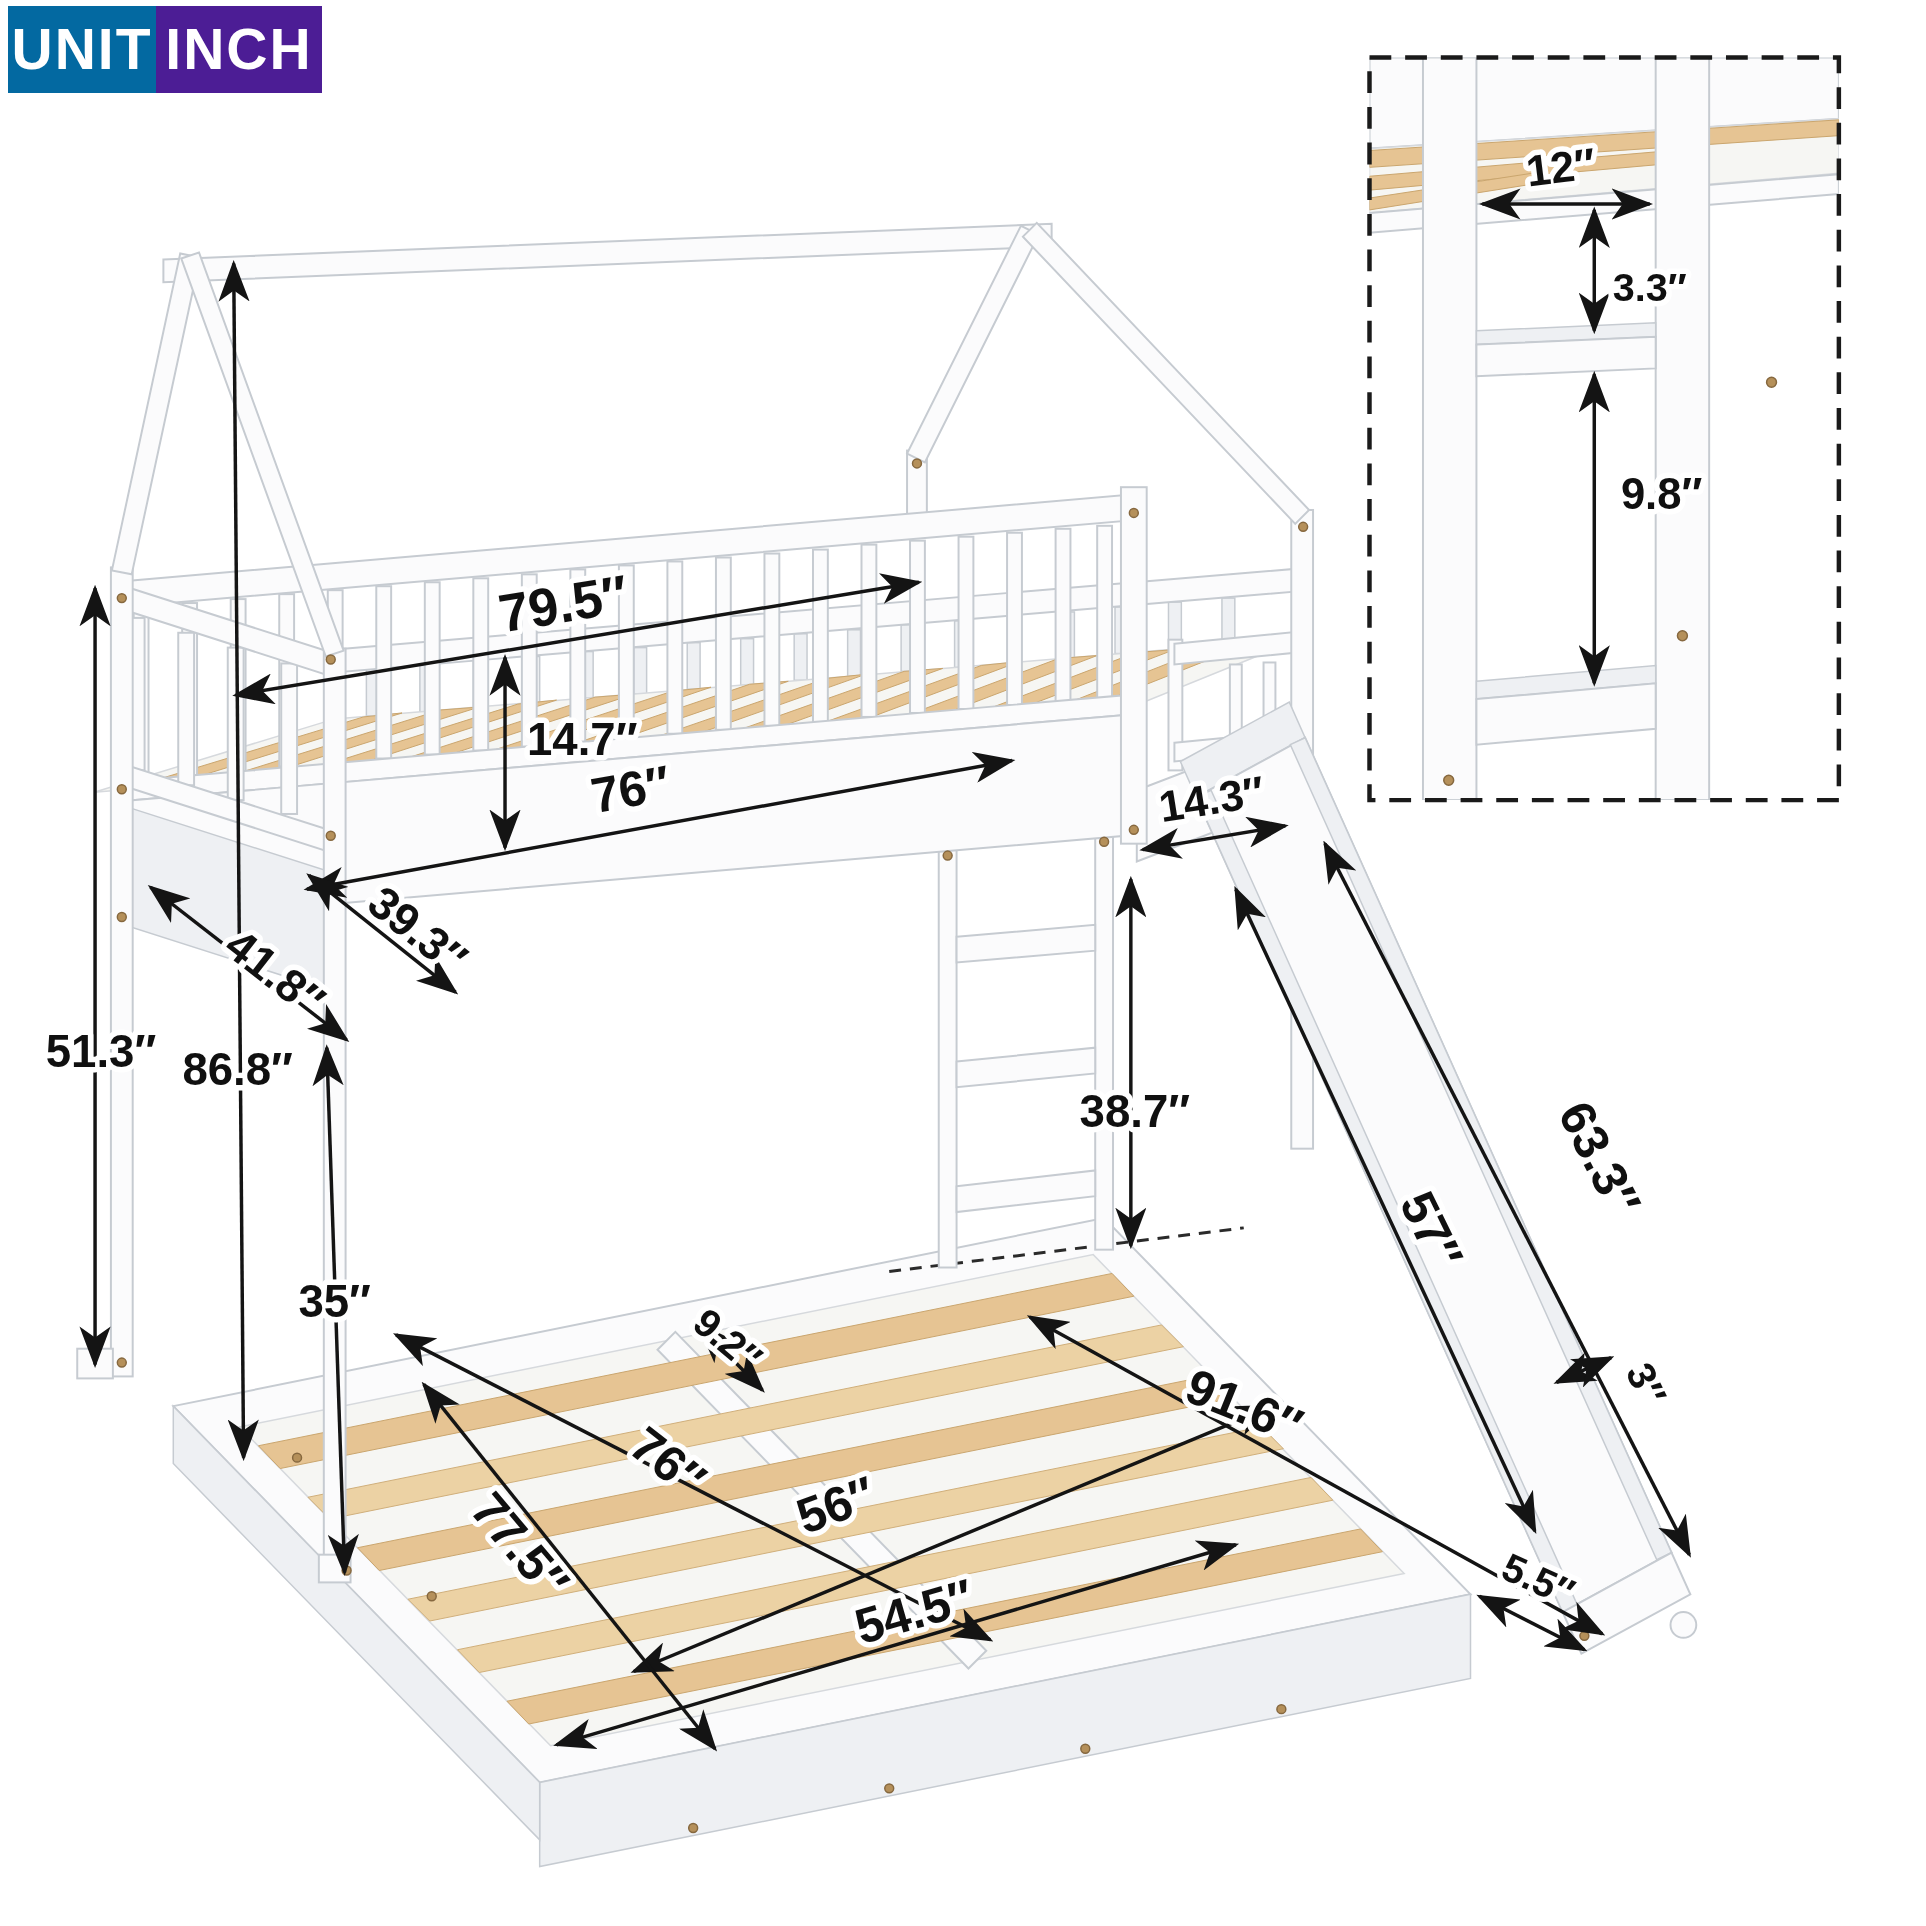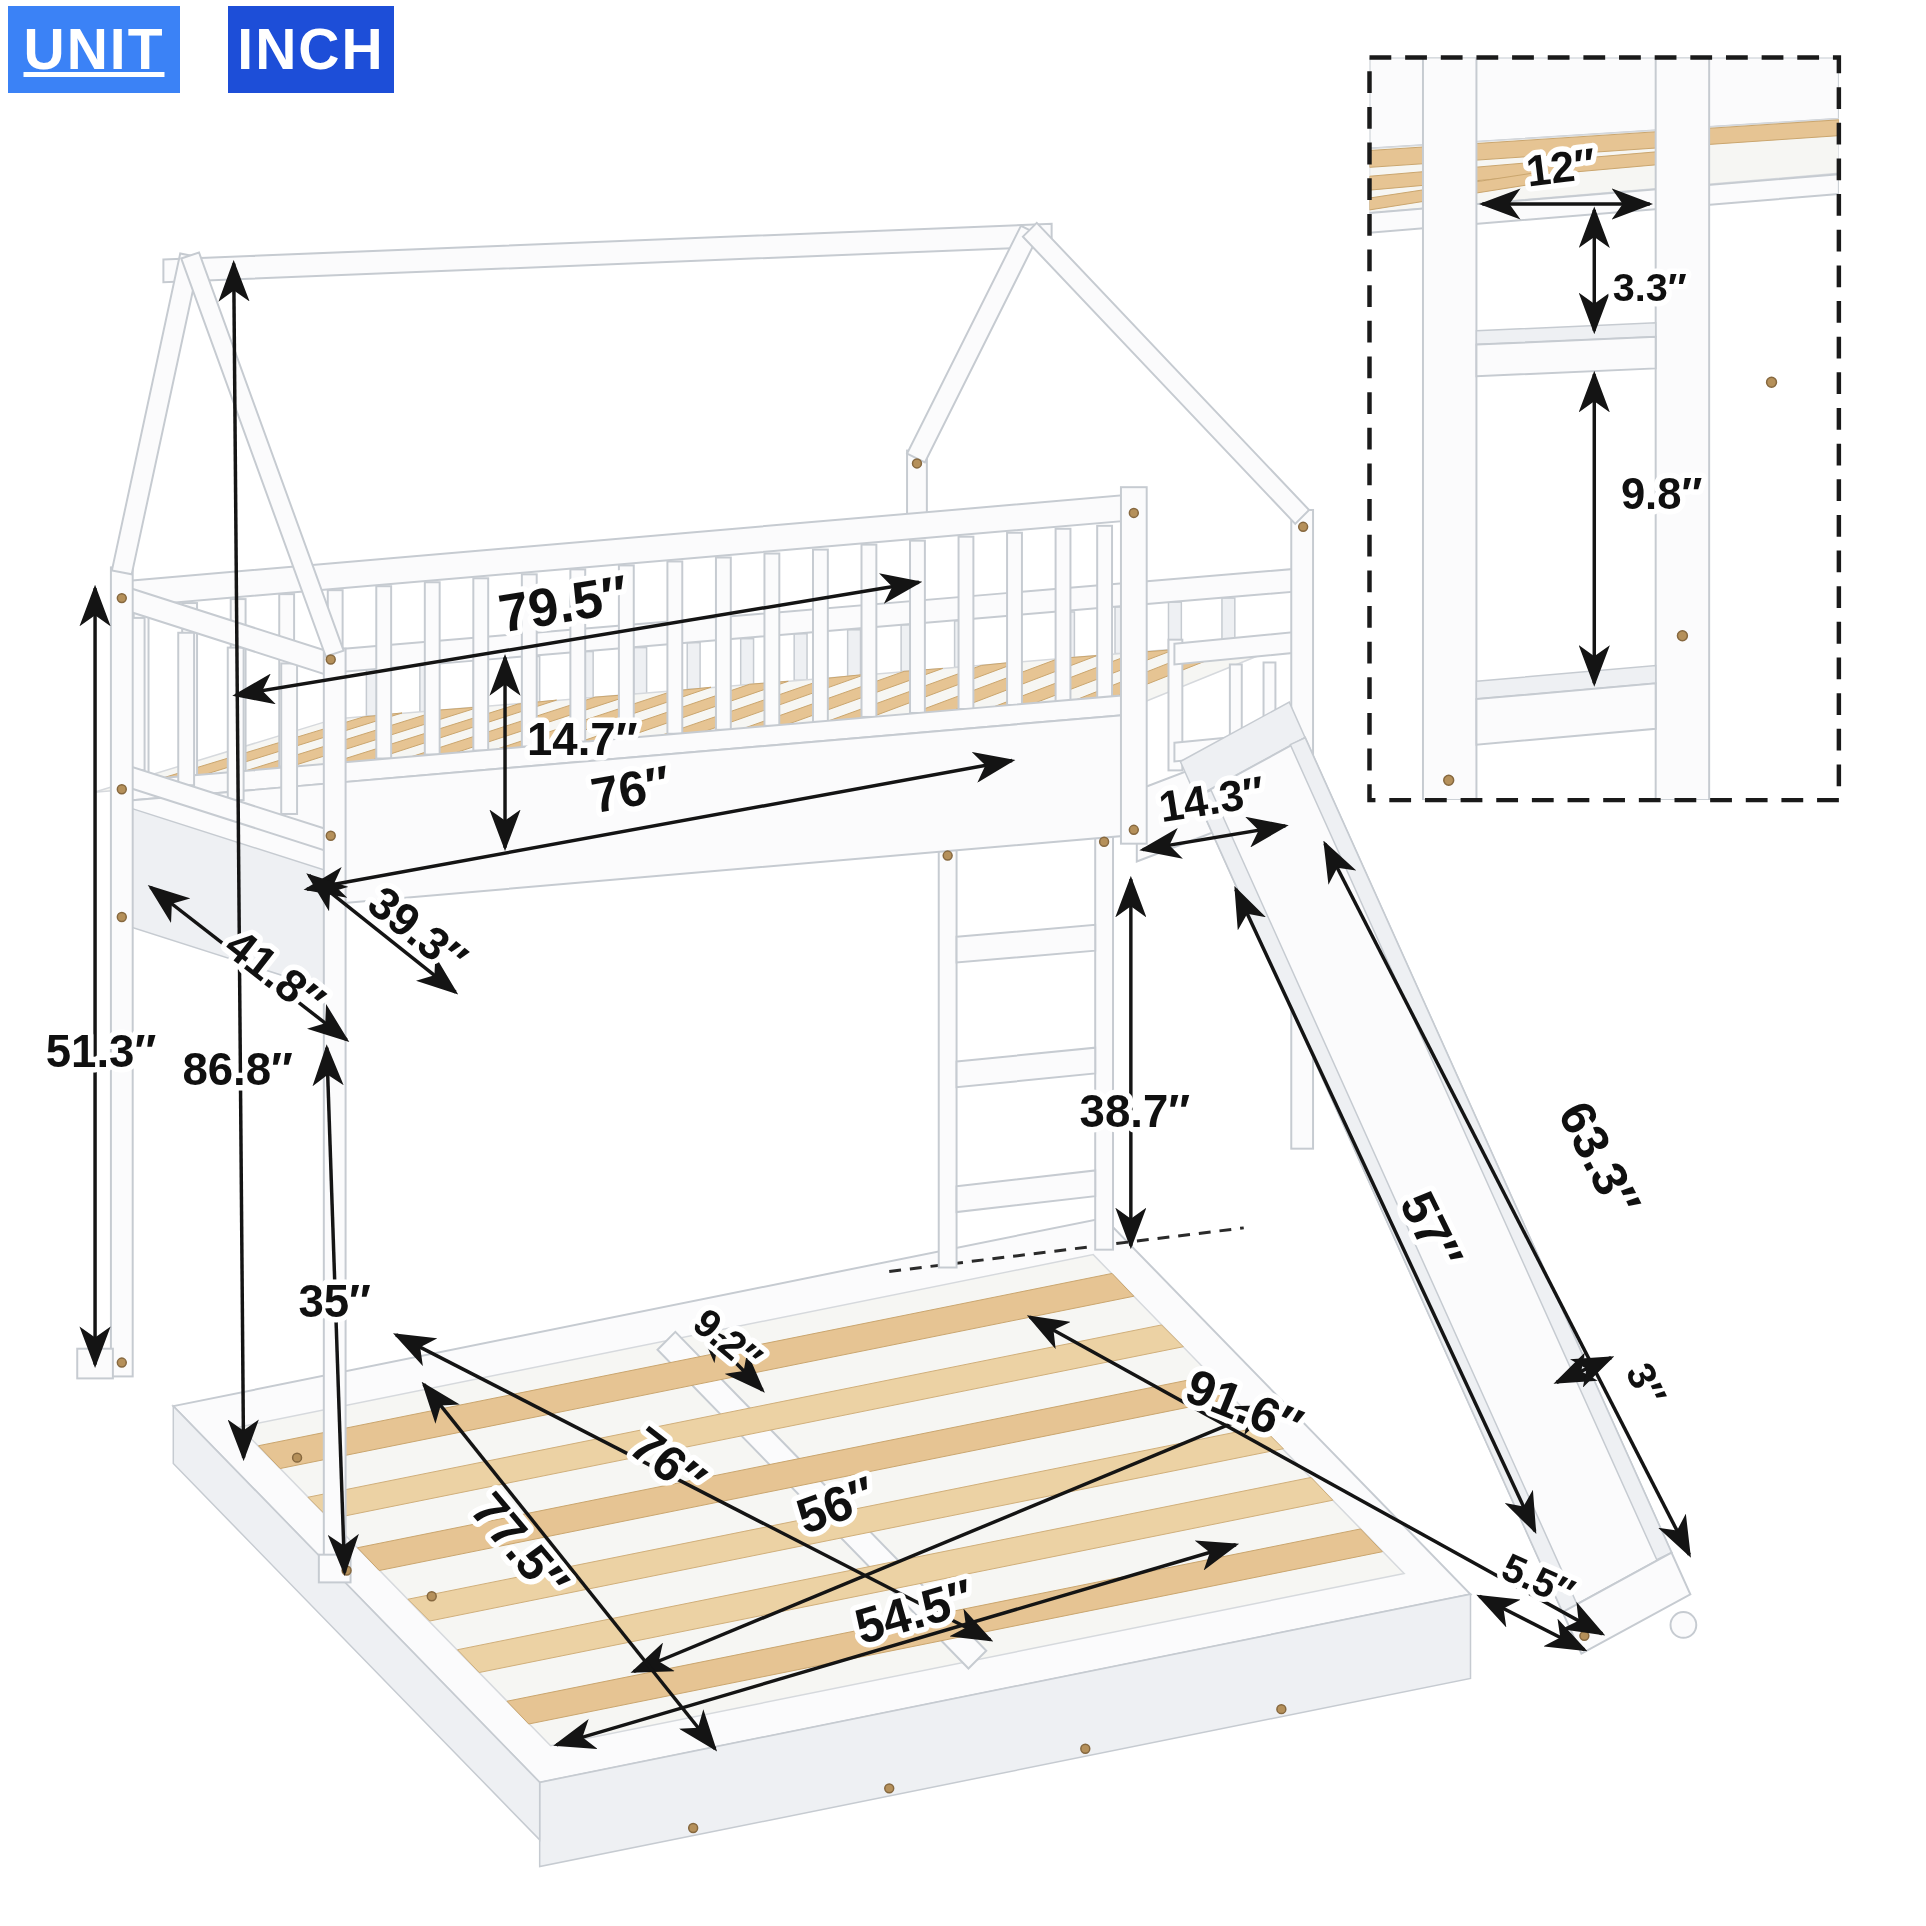--- a/index.html
+++ b/index.html
@@ -2,22 +2,22 @@
 <html><head>
 <meta charset="utf-8">
 <style>
   html,body{margin:0;padding:0;background:#fff;}
   .stage{position:relative;width:1927px;height:1927px;background:#fff;overflow:hidden;
          font-family:"Liberation Sans",sans-serif;}
   .stage svg{position:absolute;left:0;top:0;}
   .badge{position:absolute;top:6px;left:8px;display:flex;font-weight:700;font-size:57px;
          color:#fff;letter-spacing:2px;z-index:5;}
   .badge span{display:block;height:87px;line-height:87px;text-align:center;}
-  .badge .badge-unit{background:#3b82f6;width:172px;text-decoration:underline;}
-  .badge .badge-inch{background:#1d4ed8;width:166px;margin-left:48px;}
+  .badge .badge-unit{background:#0369a1;width:148px;}
+  .badge .badge-inch{background:#4c1d95;width:166px;}
   .beam{fill:#fbfbfc;stroke:#c6cbd1;stroke-width:2;}
   .face{fill:#eef0f3;stroke:#c6cbd1;stroke-width:1.5;}
   .deck{fill:#f6f6f3;stroke:#d6d9dd;stroke-width:1.5;}
   .slat{fill:#e6c493;stroke:#c9a56d;stroke-width:1;}
   .slatL{fill:#ecd2a4;stroke:#cfae79;stroke-width:1;}
   .screw{fill:#b5905a;stroke:#86683f;stroke-width:1.5;}
   .dim{stroke:#141414;stroke-width:3.5;fill:none;}
   .dimd{stroke:#2a2a2a;stroke-width:3;stroke-dasharray:12 9;fill:none;}
   .inset-border{fill:none;stroke:#1a1a1a;stroke-width:4.5;stroke-dasharray:22 14;}
   text.lbl{fill:#101010;font-weight:700;text-anchor:middle;paint-order:stroke;stroke:#ffffff;

